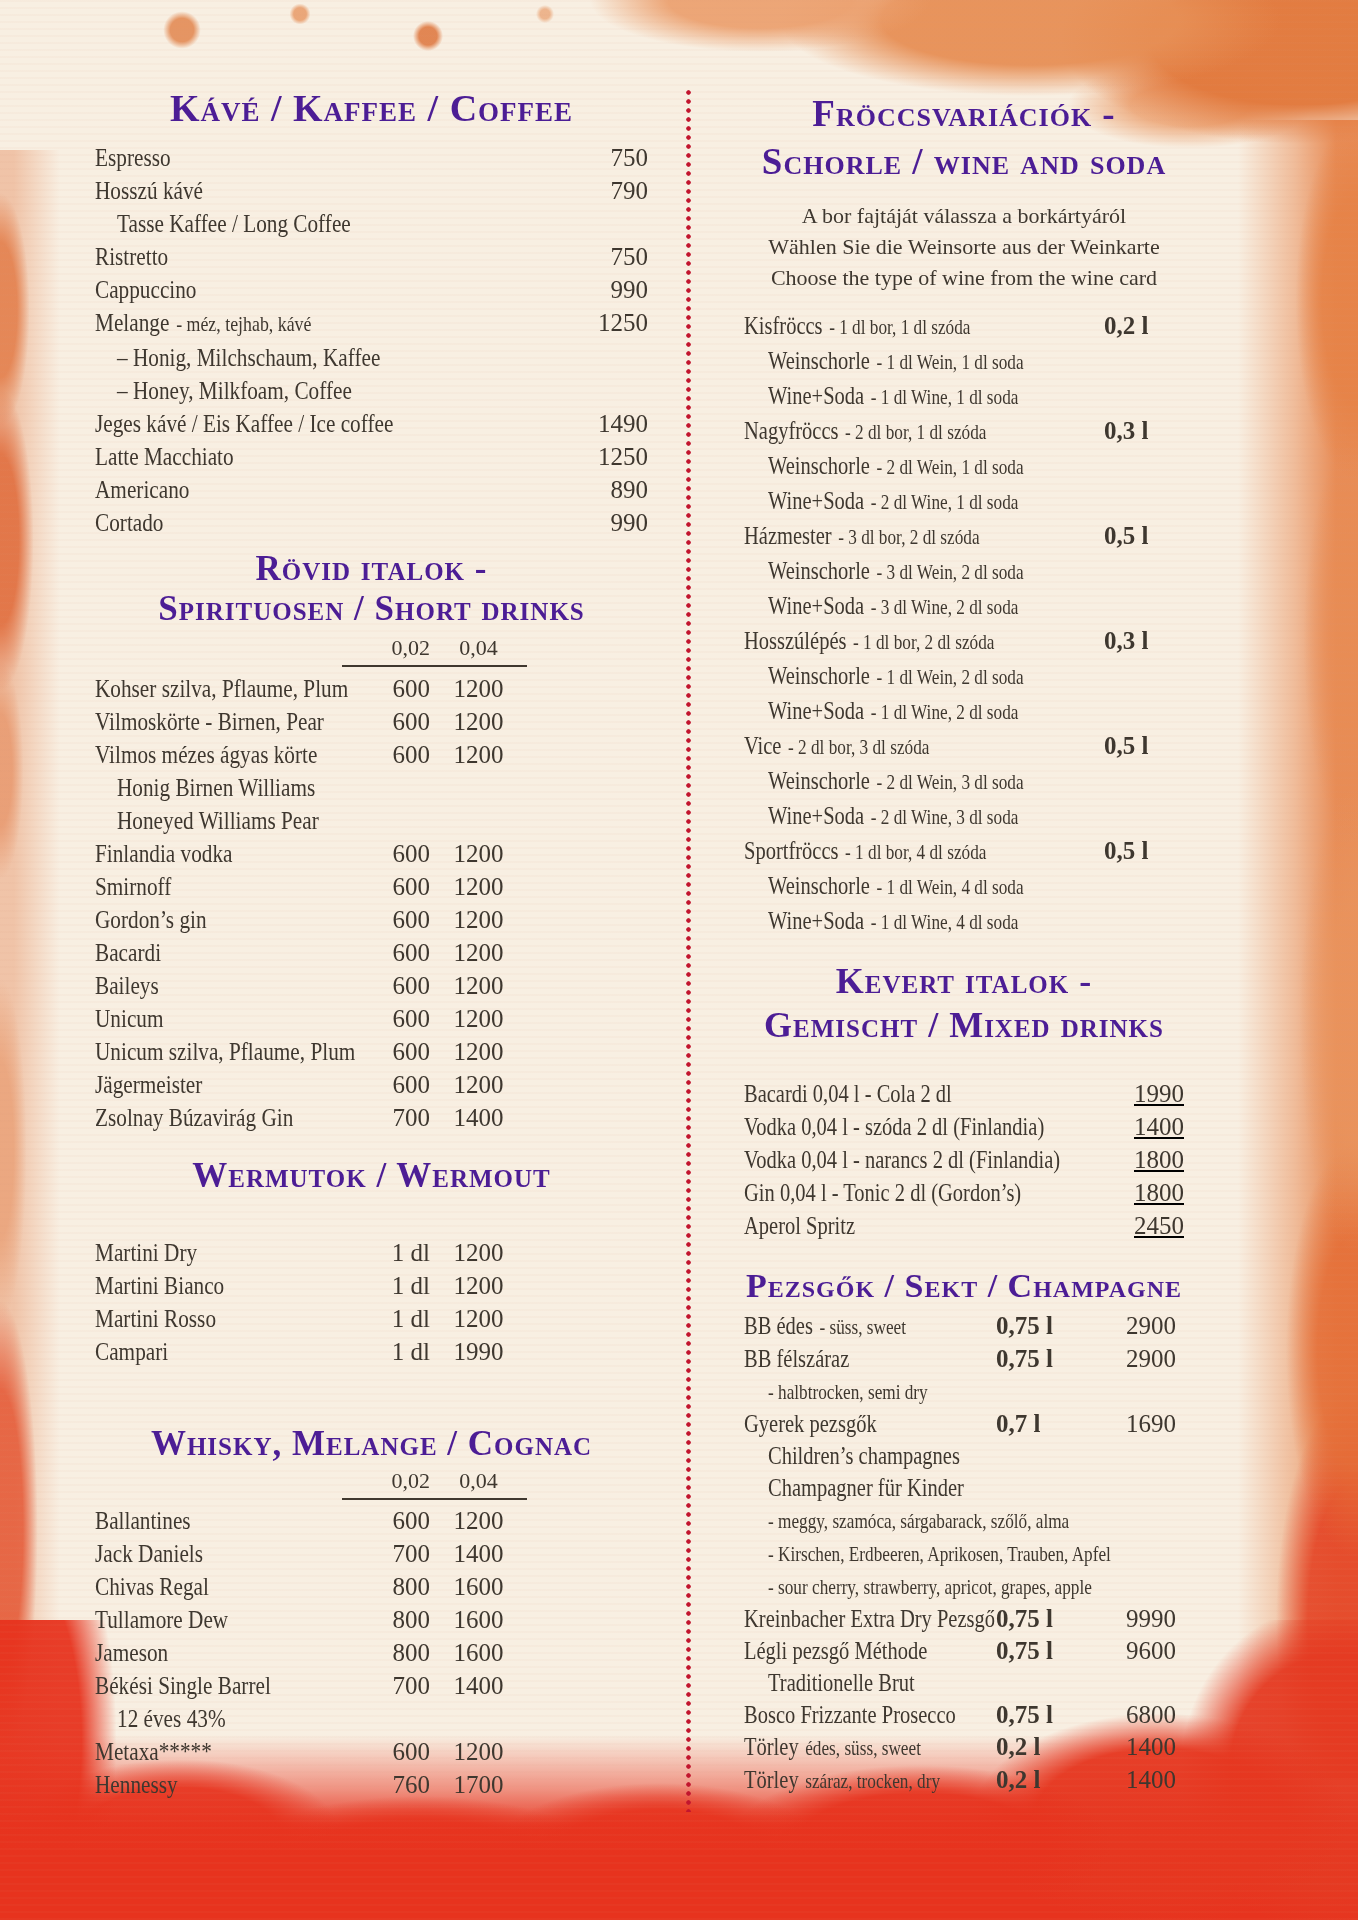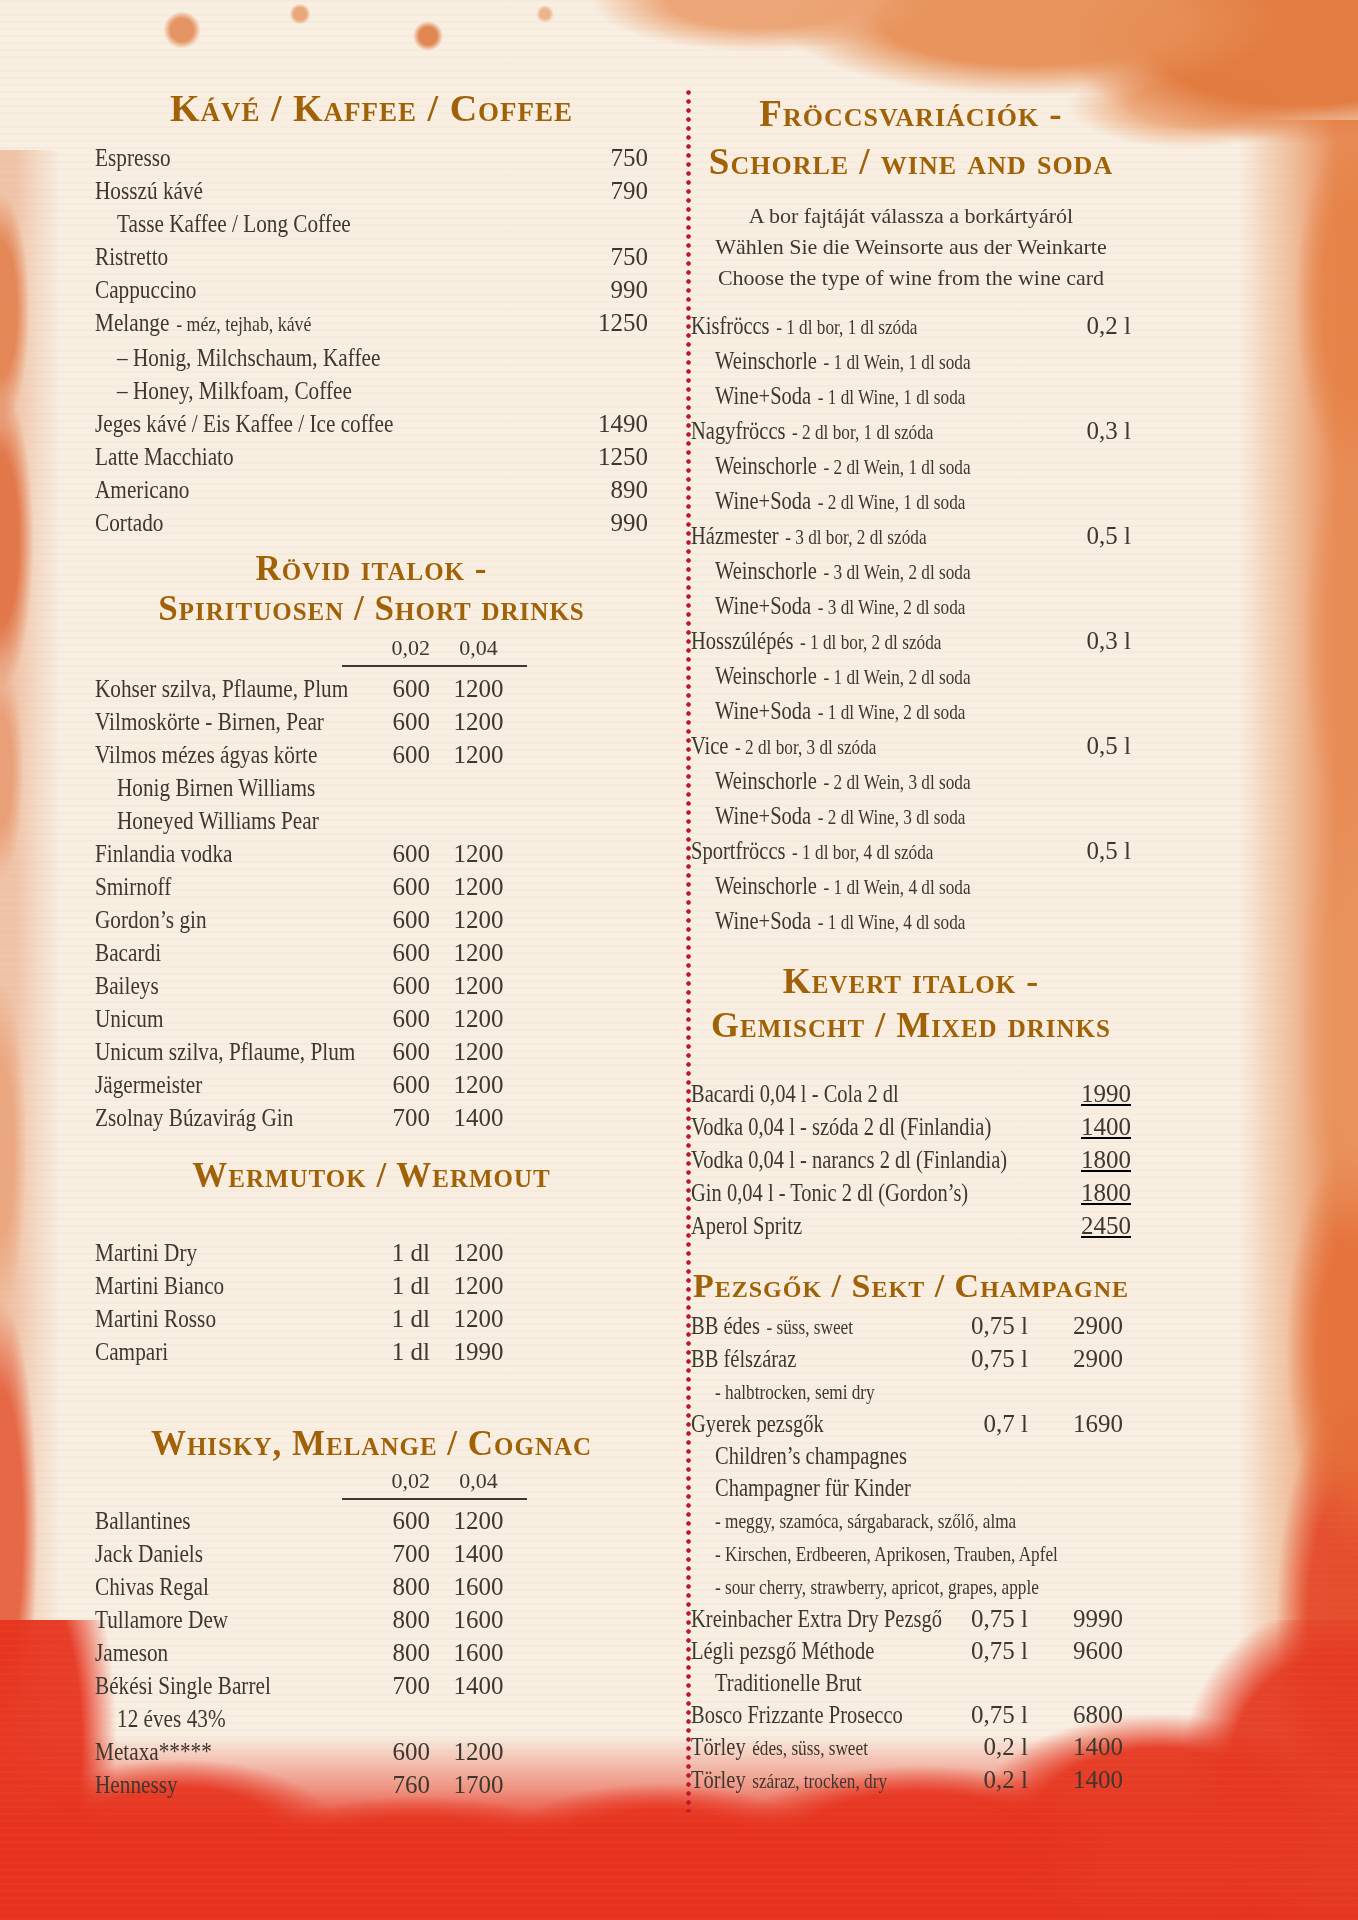--- a/index.html
+++ b/index.html
@@ -45,23 +45,23 @@
     background:repeating-linear-gradient(180deg, rgba(214,148,118,.05) 0 2px, rgba(255,255,255,0) 2px 7px);}
 
   
   #divider{position:absolute;left:686px;top:88px;width:5px;height:1724px;z-index:2;
     background-image:radial-gradient(circle at 50% 50%, #c2152e 1.9px, rgba(194,21,46,0) 2.6px);
     background-size:5px 9px;background-repeat:repeat-y;}
 
   
   .col{position:absolute;z-index:3;}
   #col-left{left:95px;top:85px;width:553px;}
-  #col-right{left:691px;top:90px;width:440px;}
-
-  .section-title{font-variant:small-caps;font-weight:700;color:#a16207;text-align:center;
+  #col-right{left:744px;top:90px;width:440px;}
+
+  .section-title{font-variant:small-caps;font-weight:700;color:#4c1d95;text-align:center;
     letter-spacing:1px;white-space:nowrap;}
   .sec-coffee .section-title{font-size:38px;line-height:46px;}
   .sec-short .section-title, .sec-vermouth .section-title, .sec-whisky .section-title{font-size:35px;line-height:40px;}
   .sec-froccs .section-title{font-size:37px;line-height:48px;}
   .sec-mixed .section-title{font-size:36px;line-height:44px;}
   .sec-champagne .section-title{font-size:34px;line-height:44px;}
 
   .intro-line{font-size:22px;line-height:31px;color:#3e372f;text-align:center;white-space:nowrap;}
   .section-title + .intro-line{margin-top:14px;}
 
@@ -74,21 +74,21 @@
   .row.indent .cell-name{padding-left:22px;}
   #col-right .row.indent .cell-name{padding-left:24px;}
 
   .cell-price{flex:0 0 97px;text-align:right;}
   .layout-two-price .row{padding-right:121px;font-family:Liberation Serif, serif;}
   .cell-c1{flex:0 0 88px;text-align:right;}
   .cell-c2{flex:0 0 97px;text-align:center;}
   .colhead-row{height:34px;align-items:flex-end;}
   .colhead{font-size:22px;border-bottom:2px solid #40382f;padding-bottom:1px;}
 
-  .cell-size{flex:0 0 80px;text-align:right;}
+  .cell-size{flex:0 0 80px;font-weight:bold;}
   .sec-mixed .cell-price{flex:0 0 85px;}
   .sec-champagne .row{padding-right:8px;line-height:32px;}
   .sec-champagne .cell-size{flex:0 0 85px;}
   .sec-champagne .cell-price{flex:0 0 95px;}
 
   
   .sec-coffee .rows{margin-top:10px;}
   .sec-short{margin-top:10px;}
   .sec-short .colhead-row{margin-top:4px;}
   .sec-short .rows{margin-top:5px;}

